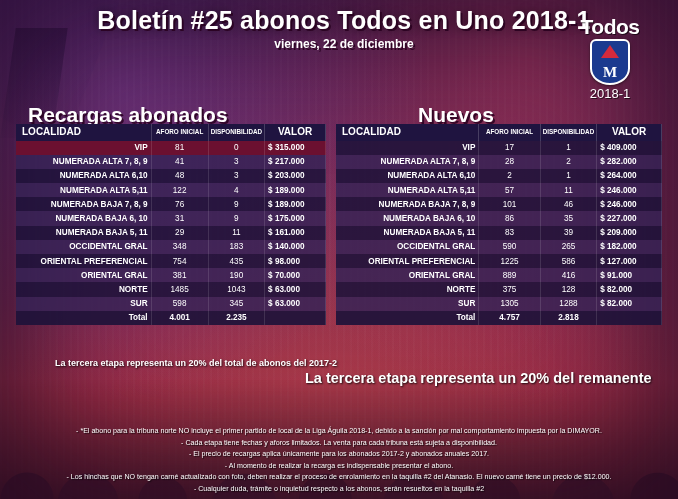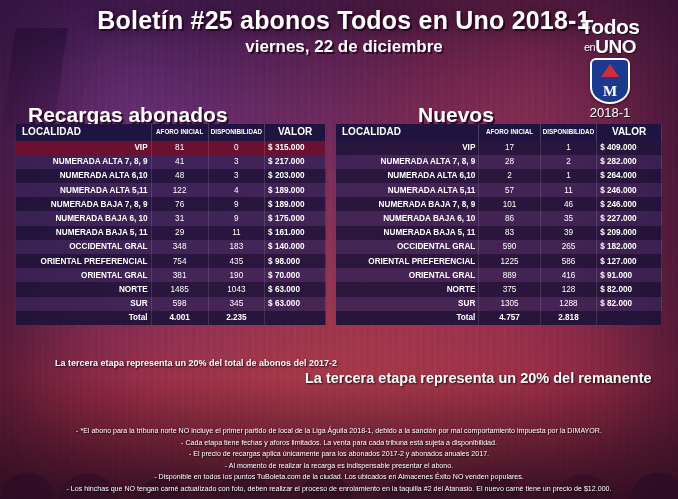--- a/index.html
+++ b/index.html
@@ -67,21 +67,21 @@
   
   .header{ position:absolute; left:0; right:0; top:6px; text-align:center; }
   .title-main{
     font-size:25px; font-weight:bold; color:#ffffff;
     letter-spacing:.2px;
     text-shadow: 2px 2px 0 rgba(40,0,30,.85), 0 0 10px rgba(0,0,0,.5);
     margin:0 0 2px 0;
     padding-left: 10px;
   }
   .title-sub{
-    font-size:17px; font-weight:bold; color:#ffffff;
+    font-size:12px; font-weight:bold; color:#ffffff;
     text-shadow: 2px 2px 0 rgba(40,0,30,.85);
     margin:0;
     padding-left: 10px;
   }
 
   
   .logo{
     position:absolute; right:8px; top:16px; width:120px; text-align:center;
     line-height:1;
   }
@@ -197,21 +197,20 @@
 <div class="crowd"></div>
 <div class="vignette"></div>
 
 <div class="header">
   <div class="title-main">Boletín #25 abonos Todos en Uno 2018-1</div>
   <div class="title-sub">viernes, 22 de diciembre</div>
 </div>
 
 <div class="logo">
   <div class="l1">Todos</div>
-  <div class="l2"><span class="en">en</span><span>UNO</span></div>
   <div class="crest">
     <div class="m">M</div>
   </div>
   <div class="year">2018-1</div>
 </div>
 
 <div class="sec-head" id="head-recargas">Recargas abonados</div>
 <div class="sec-head" id="head-nuevos">Nuevos</div>
 
 <table class="tbl" id="tbl-left">
@@ -409,15 +408,15 @@
 </table>
 
 <div class="etapa" id="etapa-left">La tercera etapa representa un 20% del total de abonos del 2017-2</div>
 <div class="etapa" id="etapa-right">La tercera etapa representa un 20% del remanente</div>
 
 <div class="notes">
     <div>- *El abono para la tribuna norte NO incluye el primer partido de local de la Liga Águila 2018-1, debido a la sanción por mal comportamiento impuesta por la DIMAYOR.</div>
     <div>- Cada etapa tiene fechas y aforos limitados. La venta para cada tribuna está sujeta a disponibilidad.</div>
     <div>- El precio de recargas aplica únicamente para los abonados 2017-2 y abonados anuales 2017.</div>
     <div>- Al momento de realizar la recarga es indispensable presentar el abono.</div>
-    <div>- Disponible en todos los puntos TuBoleta.com de la ciudad. Los ubicados en Almacenes Éxito NO venden populares.</div>
     <div>- Los hinchas que NO tengan carné actualizado con foto, deben realizar el proceso de enrolamiento en la taquilla #2 del Atanasio. El nuevo carné tiene un precio de $12.000.</div>
+    <div>- Cualquier duda, trámite o inquietud respecto a los abonos, serán resueltos en la taquilla #2</div>
   </div>
 
 </body></html>

